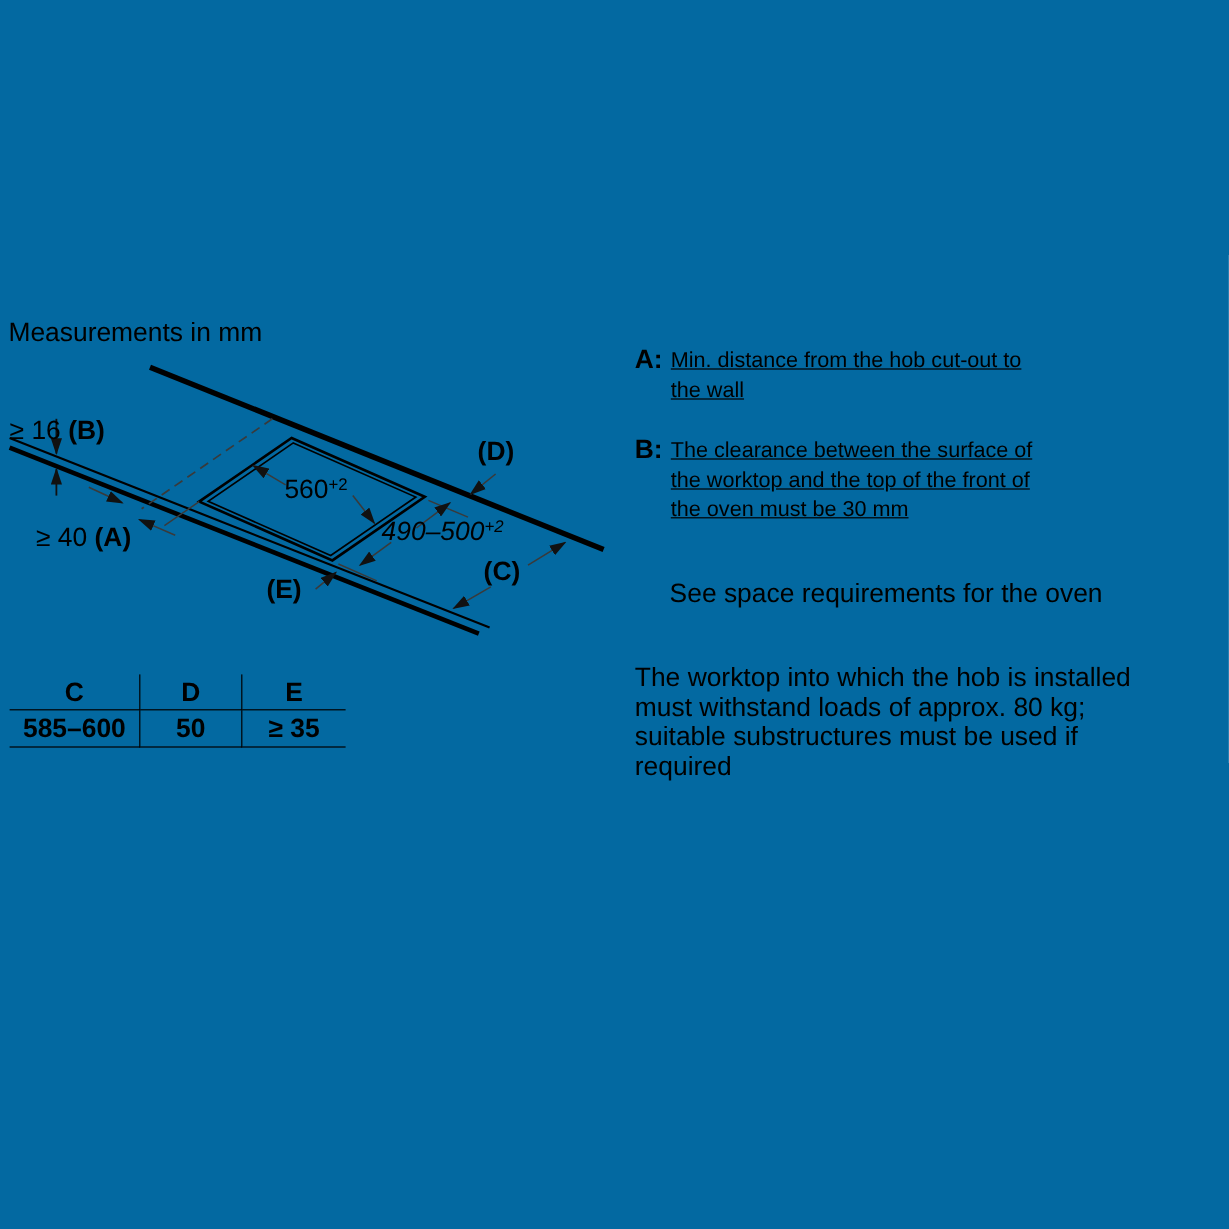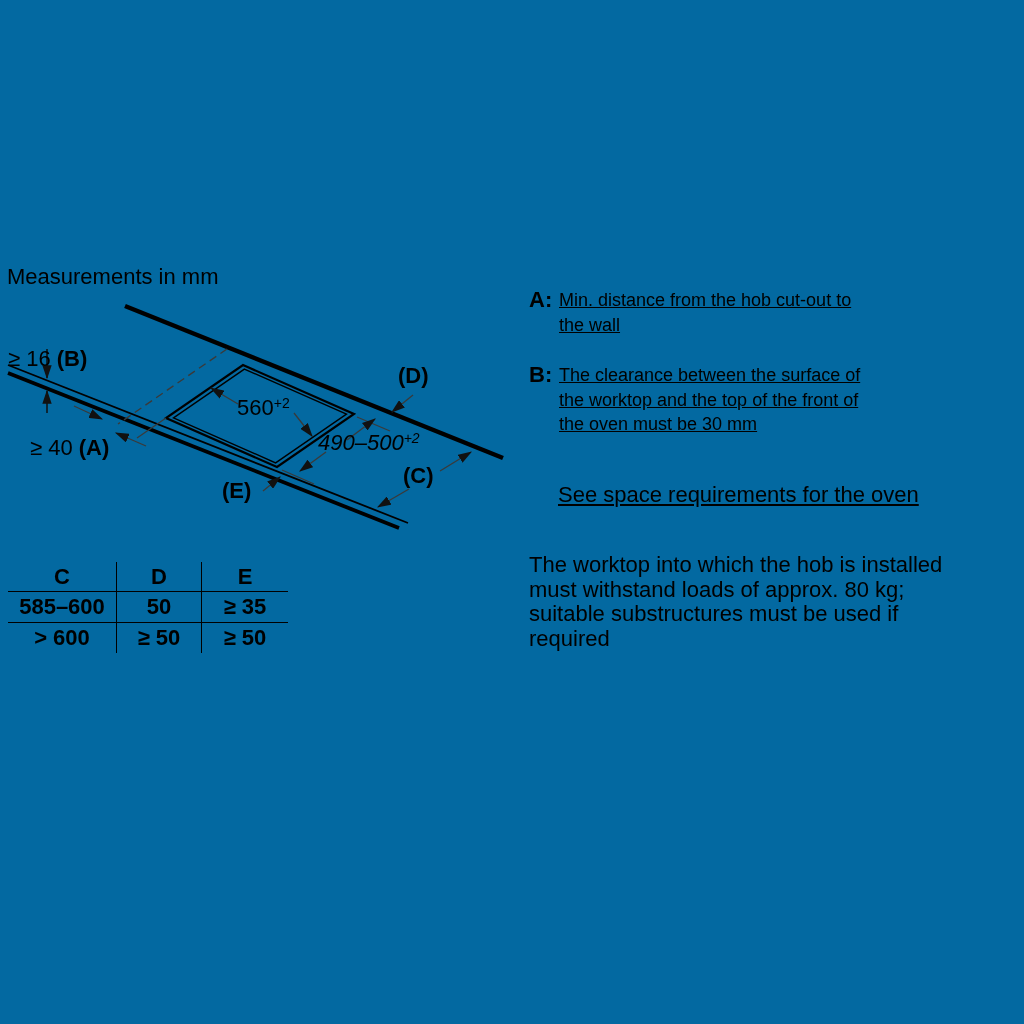--- a/index.html
+++ b/index.html
@@ -97,38 +97,33 @@
         <th class="vline" style="width:84px;">D</th>
         <th style="width:86px;">E</th>
       </tr>
     </thead>
     <tbody>
       <tr class="hline">
         <td class="vline">585–600</td>
         <td class="vline">50</td>
         <td>≥ 35</td>
       </tr>
-      <tr>
-        <td class="vline">&gt; 600</td>
-        <td class="vline">≥ 50</td>
-        <td>≥ 50</td>
-      </tr>
     </tbody>
   </table>
 
   <div class="note" style="top:288px;">
     <span class="note-label">A:</span>
     <div class="note-text">Min. distance from the hob cut-out to
 the wall</div>
   </div>
   <div class="note" style="top:363px;">
     <span class="note-label">B:</span>
     <div class="note-text">The clearance between the surface of
 the worktop and the top of the front of
 the oven must be 30 mm</div>
   </div>
-  <div class="plain-note" style="left:558px; top:483px;text-decoration:underline;">See space requirements for the oven</div>
+  <div class="plain-note" style="left:558px; top:483px;">See space requirements for the oven</div>
   <div class="plain-note" style="left:529px; top:553px; width:470px;">The worktop into which the hob is installed
 must withstand loads of approx. 80 kg;
 suitable substructures must be used if
 required</div>
 
 </div>
 
 </body></html>

